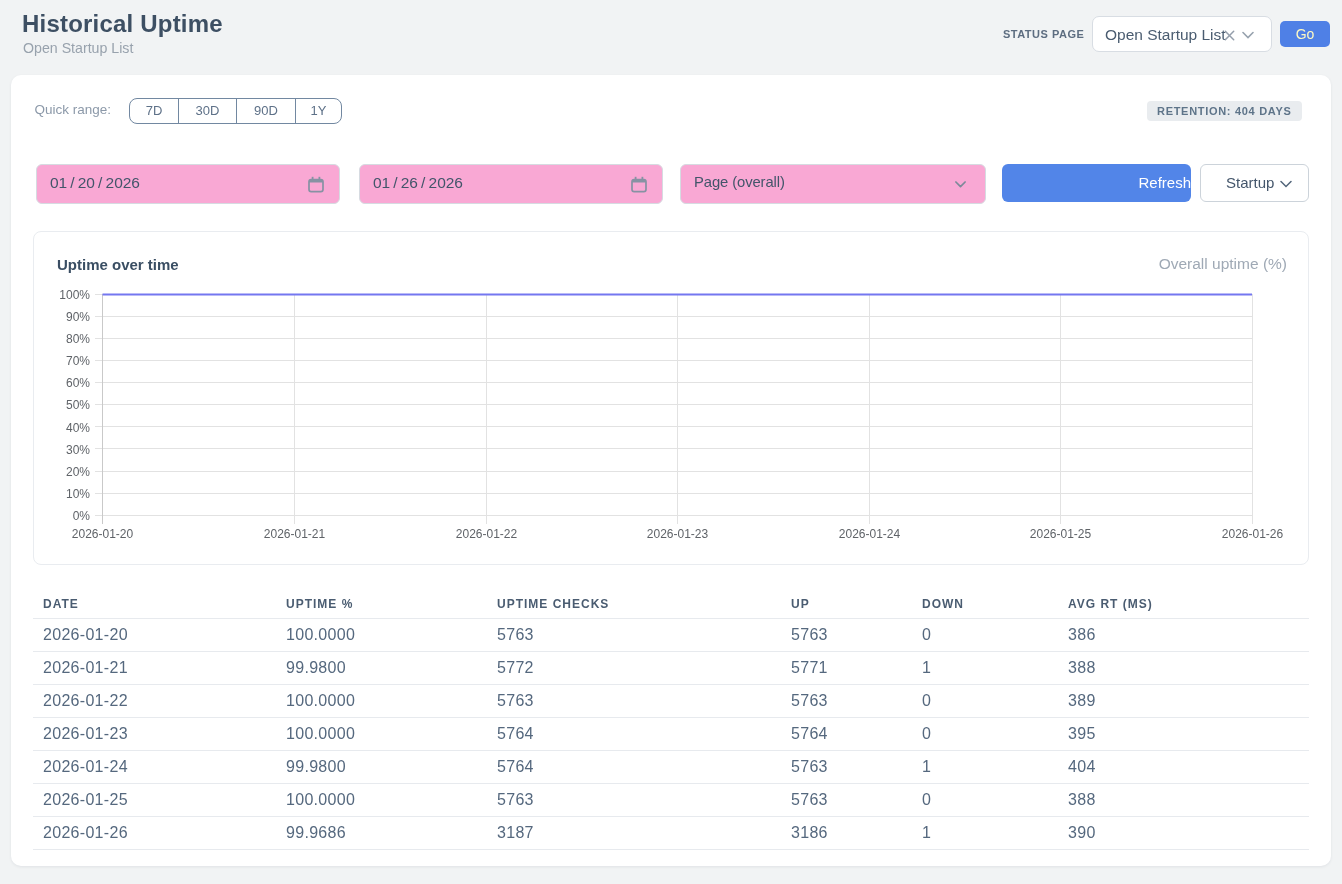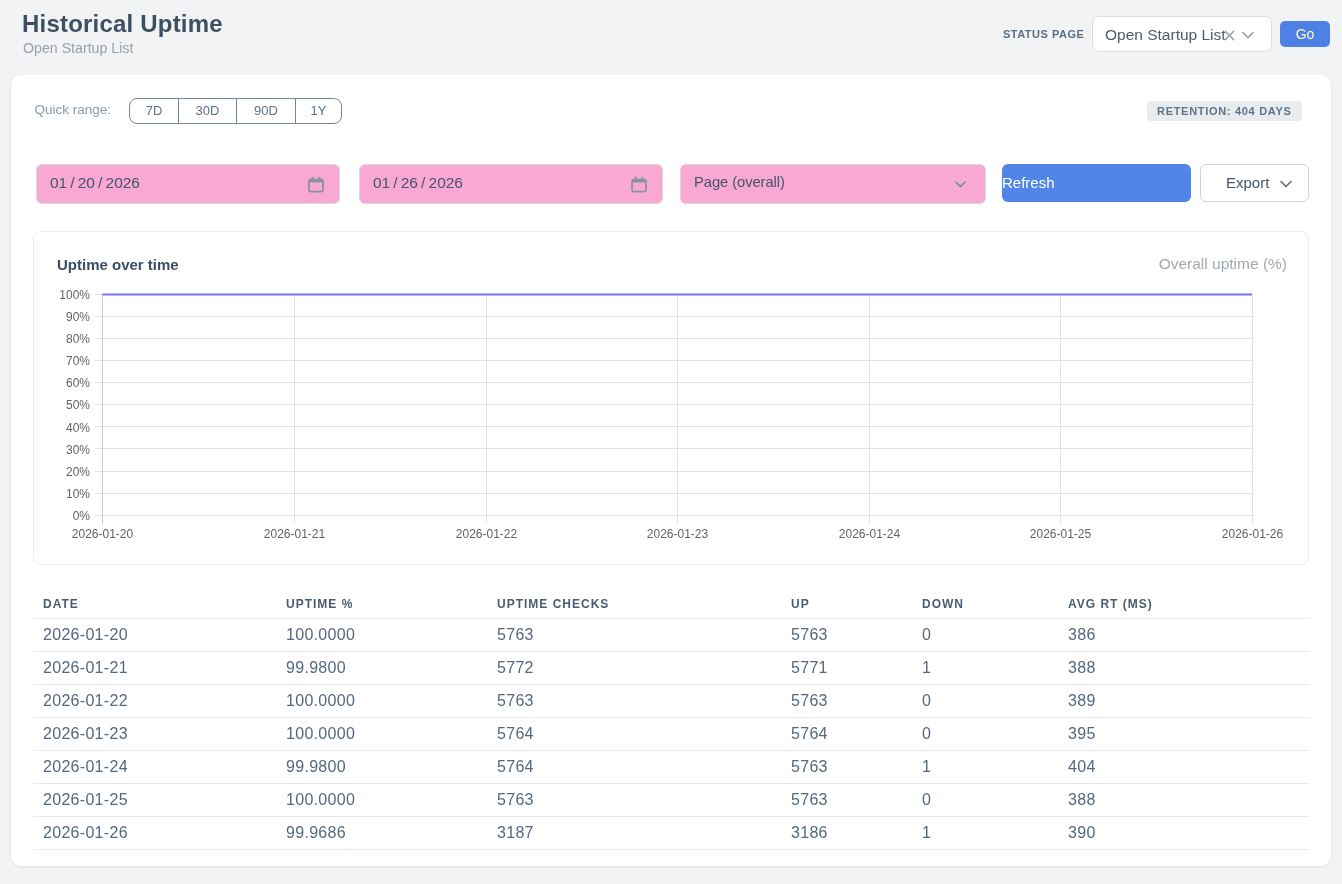--- a/index.html
+++ b/index.html
@@ -22,21 +22,21 @@
   .qlabel { position:absolute; left:23.5px; top:102px; font-size:13.5px; color:#8c99a9; }
   .btngroup { position:absolute; left:118px; top:23px; height:26px; display:inline-flex; border:1px solid #7288a1; border-radius:8px; overflow:hidden; background:#fff; }
   .btngroup .b { font-size:13px; color:#5e7188; line-height:24px; text-align:center; border-right:1px solid #7288a1; }
   .btngroup .b:last-child { border-right:none; }
   .badge { position:absolute; left:1136px; top:26px; height:20px; background:#e9ecef; border-radius:4px; font-size:11px; font-weight:700; letter-spacing:0.7px; color:#5e7489; line-height:20px; padding:0 10px; }
 
   .flabel { position:absolute; top:71px; font-size:11px; color:#5b6b7e; letter-spacing:0.6px; font-weight:400;margin-top:36px; }
   .inp { position:absolute; top:89px; height:40px; background:#f9a8d4; border:1px solid #d6dbe1; border-radius:6px; font-size:15.5px; color:#43556a; }
   .inp .dt { position:absolute; left:13px; top:9px; }
   .calico { position:absolute; right:15px; top:11px; }
-  .refresh { position:absolute; left:991px; top:89px; width:189px; height:38px; background:#5285e8; border-radius:6px; color:#fff; font-size:15px; text-align:left; line-height:38px; }
+  .refresh { position:absolute; left:991px; top:89px; width:189px; height:38px; background:#5285e8; border-radius:6px; color:#fff; font-size:15px; text-align:right; line-height:38px; }
   .export { position:absolute; left:1189px; top:89px; width:109px; height:38px; background:#fff; border:1px solid #ccd3da; border-radius:6px; font-size:15px; color:#44566b; }
   .export span { position:absolute; left:25px; top:9px; }
 
   .chartcard { position:absolute; left:22px; top:156px; width:1276px; height:334px; border:1px solid #e9ecf0; border-radius:8px; background:#fff; }
   .ctitle { position:absolute; left:23px; top:24px; font-size:15px; font-weight:700; color:#3a4e63; }
   .clabel { position:absolute; right:21px; top:23px; font-size:15.5px; color:#9fa9b5; }
 
   .tbl { position:absolute; left:22px; top:515px; width:1276px; }
   table { border-collapse:collapse; width:1276px; table-layout:fixed; }
   th { font-size:12px; font-weight:700; letter-spacing:1px; color:#4a5c71; text-align:left; padding:0 0 0 10px; height:28px; border-bottom:1px solid #e7eaee; }
@@ -92,21 +92,21 @@
         </svg>
     </div>
     <div class="inp" style="left:669px; width:306px;">
       <span class="dt" style="font-size:14.8px; letter-spacing:-0.1px;">Page (overall)</span>
       <svg style="position:absolute;right:19px;top:16px;" width="11" height="7" viewBox="0 0 11 7">
           <path d="M0.9 1 L5.5 5.7 L10.1 1" fill="none" stroke="#7d8a99" stroke-width="1.7" stroke-linecap="round" stroke-linejoin="round"></path>
         </svg>
     </div>
     <div class="refresh">Refresh</div>
     <div class="export">
-      <span>Export</span>
+      <span>Startup</span>
       <svg style="position:absolute;right:16px;top:15px;" width="12" height="8" viewBox="0 0 12 8">
           <path d="M1 1.5 L6 6.5 L11 1.5" fill="none" stroke="#52657a" stroke-width="1.5" stroke-linecap="round"></path>
         </svg>
     </div>
 
     <div class="chartcard">
       <div class="ctitle">Uptime over time</div>
       <div class="clabel">Overall uptime (%)</div>
       <svg width="1276" height="334" style="position:absolute;left:0;top:0;">
 

